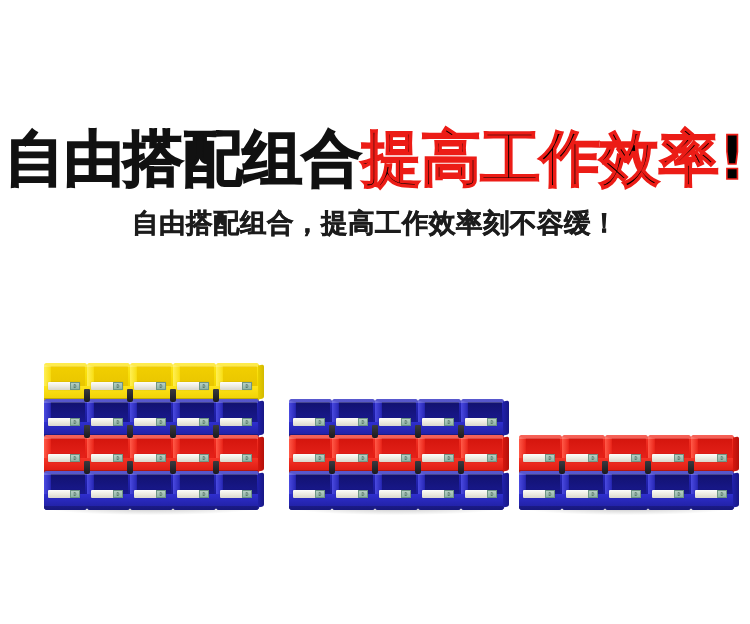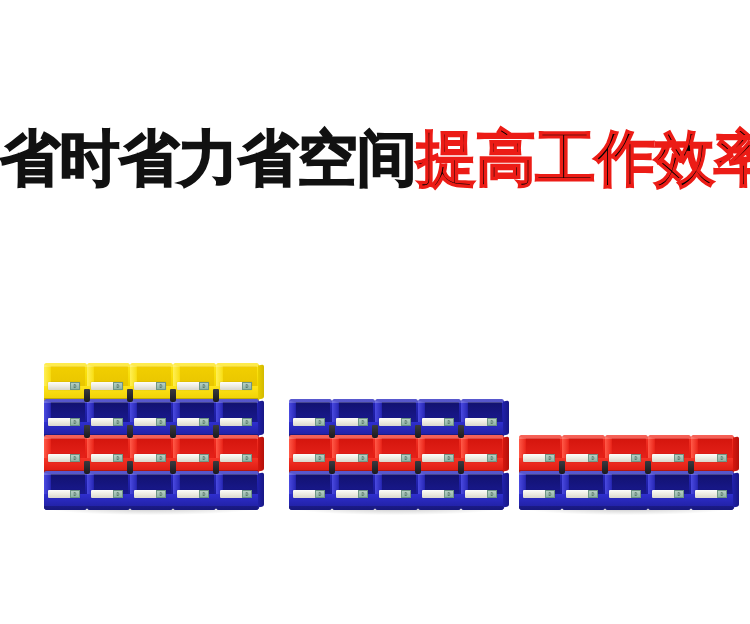--- a/index.html
+++ b/index.html
@@ -263,22 +263,23 @@
     line-height: 1;
     letter-spacing: 1px;
     font-family: "DejaVu Sans", "Liberation Sans", sans-serif;
   }
 </style>
 </head>
 <body>
 
 <div class="hero">
   <div class="headline">
-    <span class="seg-dark">省时省力省空间</span><span class="seg-accent">提高工作效率!</span>
+    <span class="seg-dark">自由搭配组合</span><span class="seg-accent">提高工作效率!</span>
   </div>
+  <div class="subline">自由搭配组合，提高工作效率刻不容缓！</div>
 </div>
 
 <div class="showcase">
 
   <div class="stack-group g4">
     <div class="stack" id="stack-0">
         <div class="bin-row">
           <div class="bin c-yellow" style="width: 43px; height: 39px;">
             <div class="side"></div>
             <div class="bin-inner">

